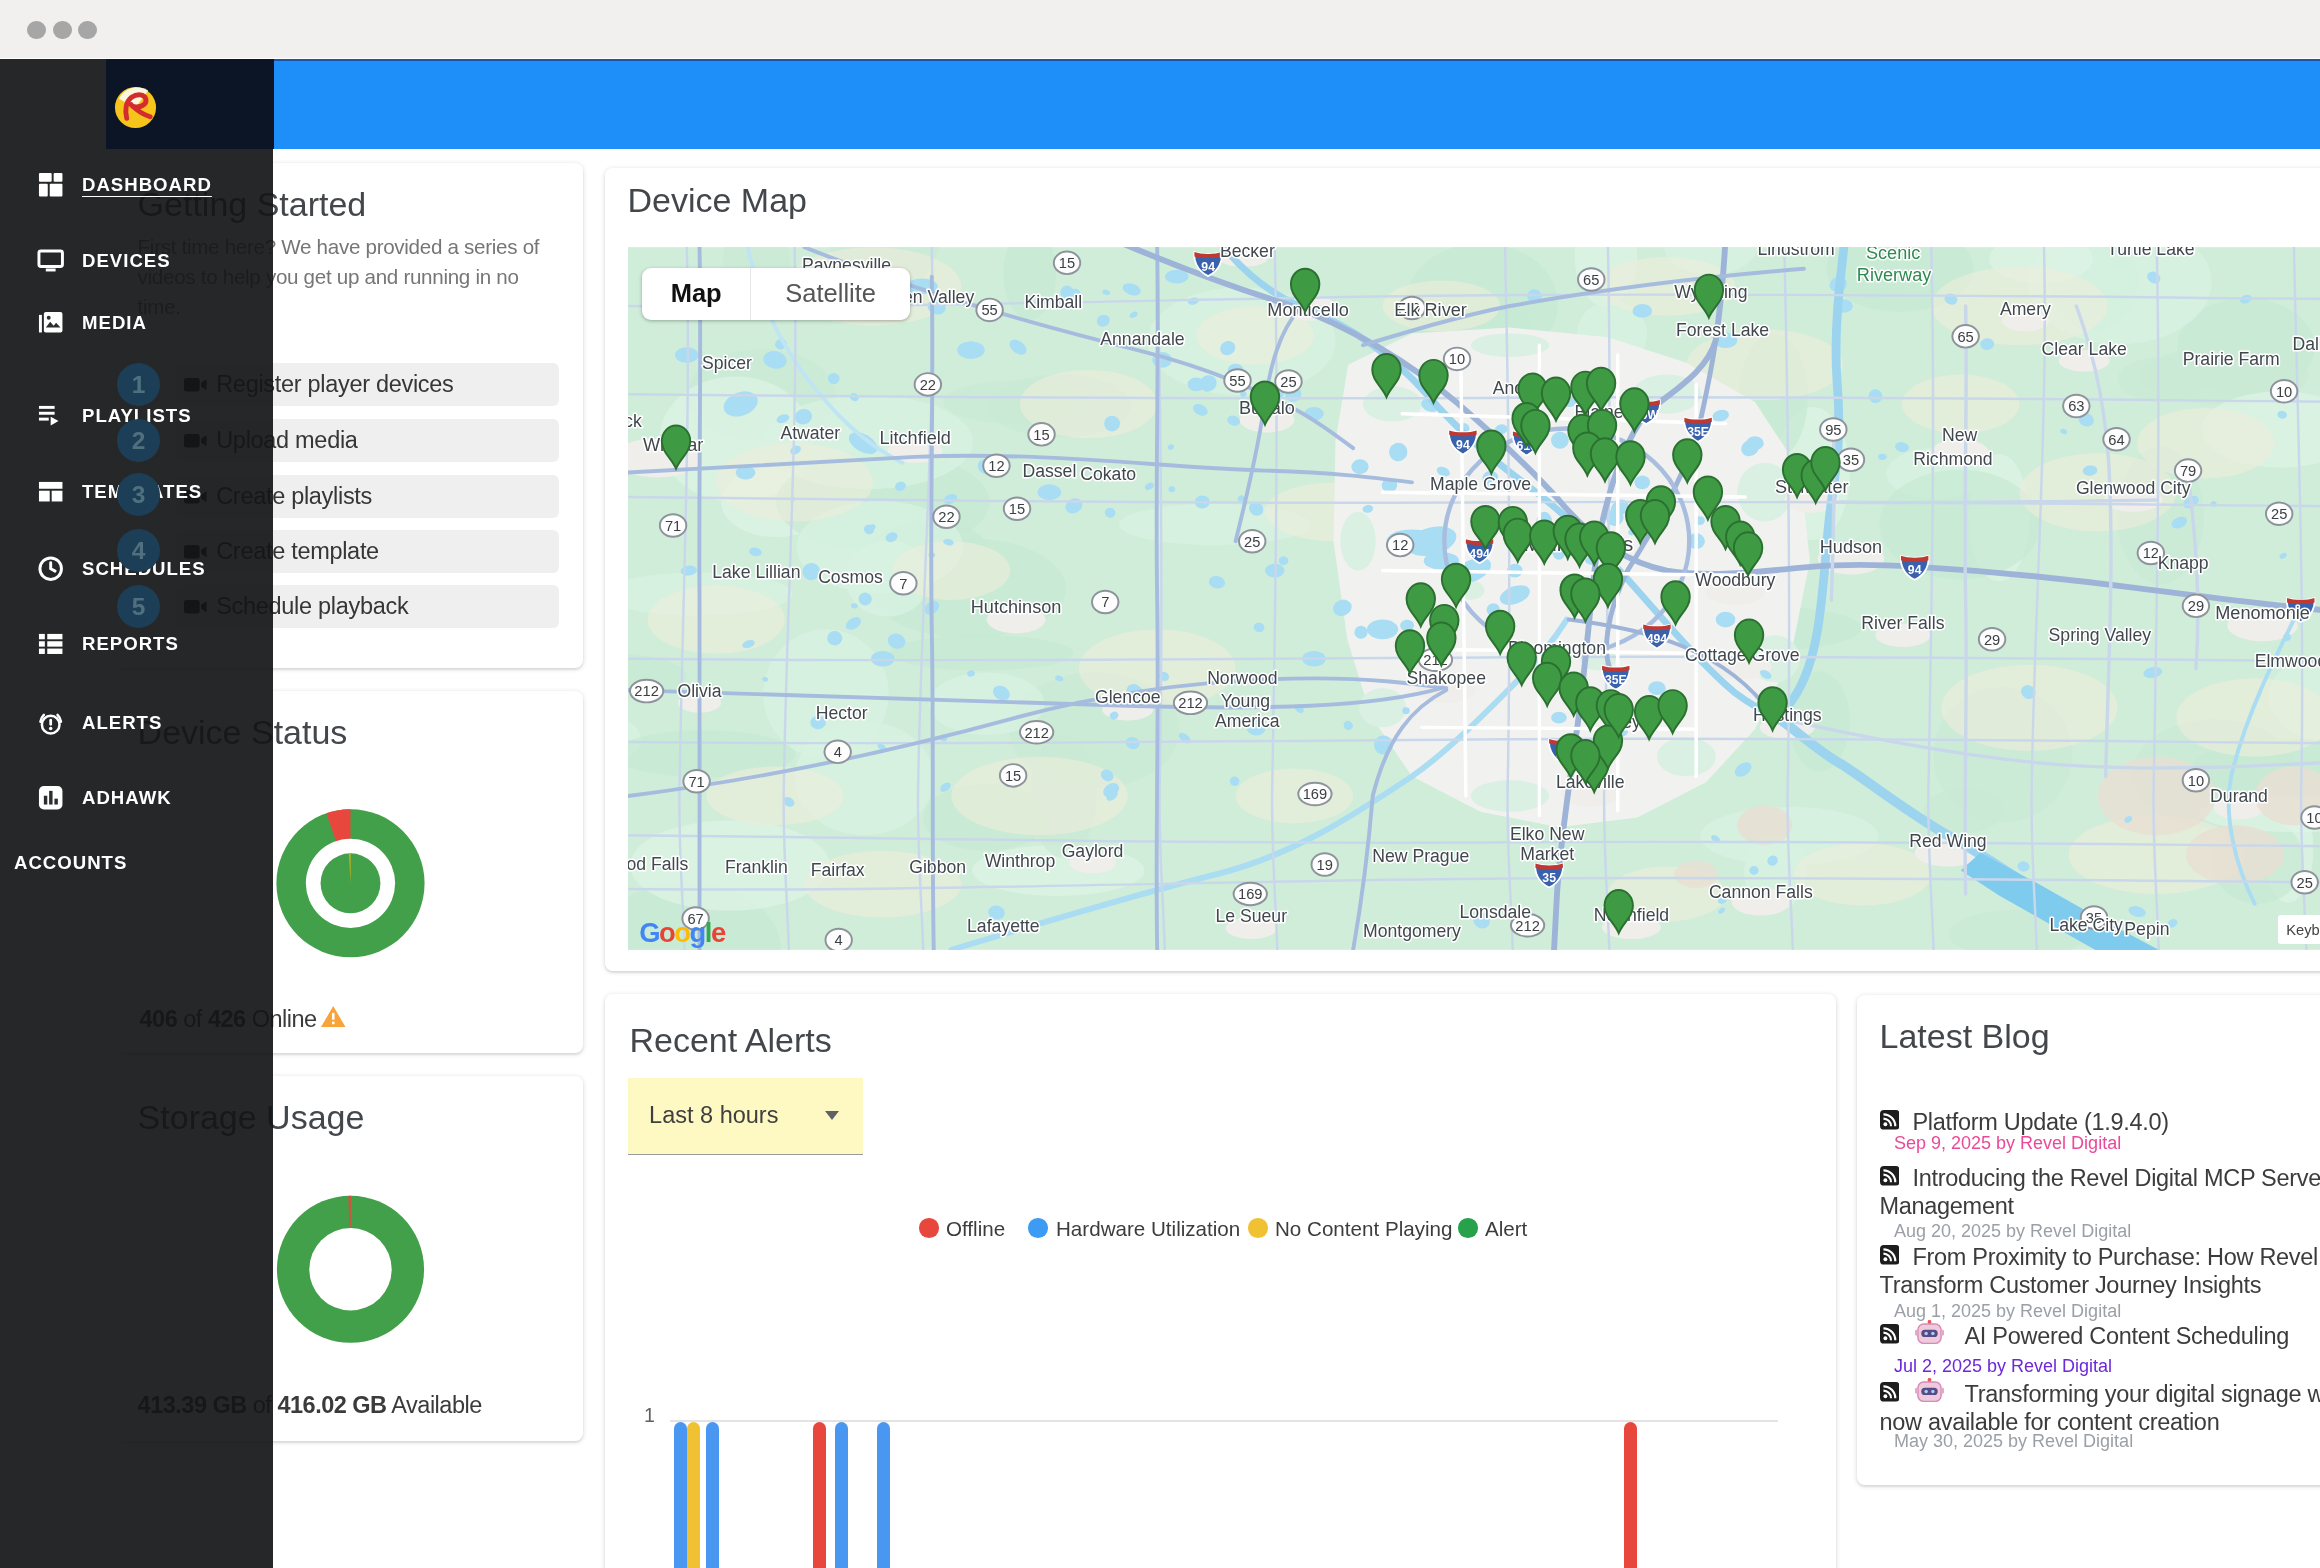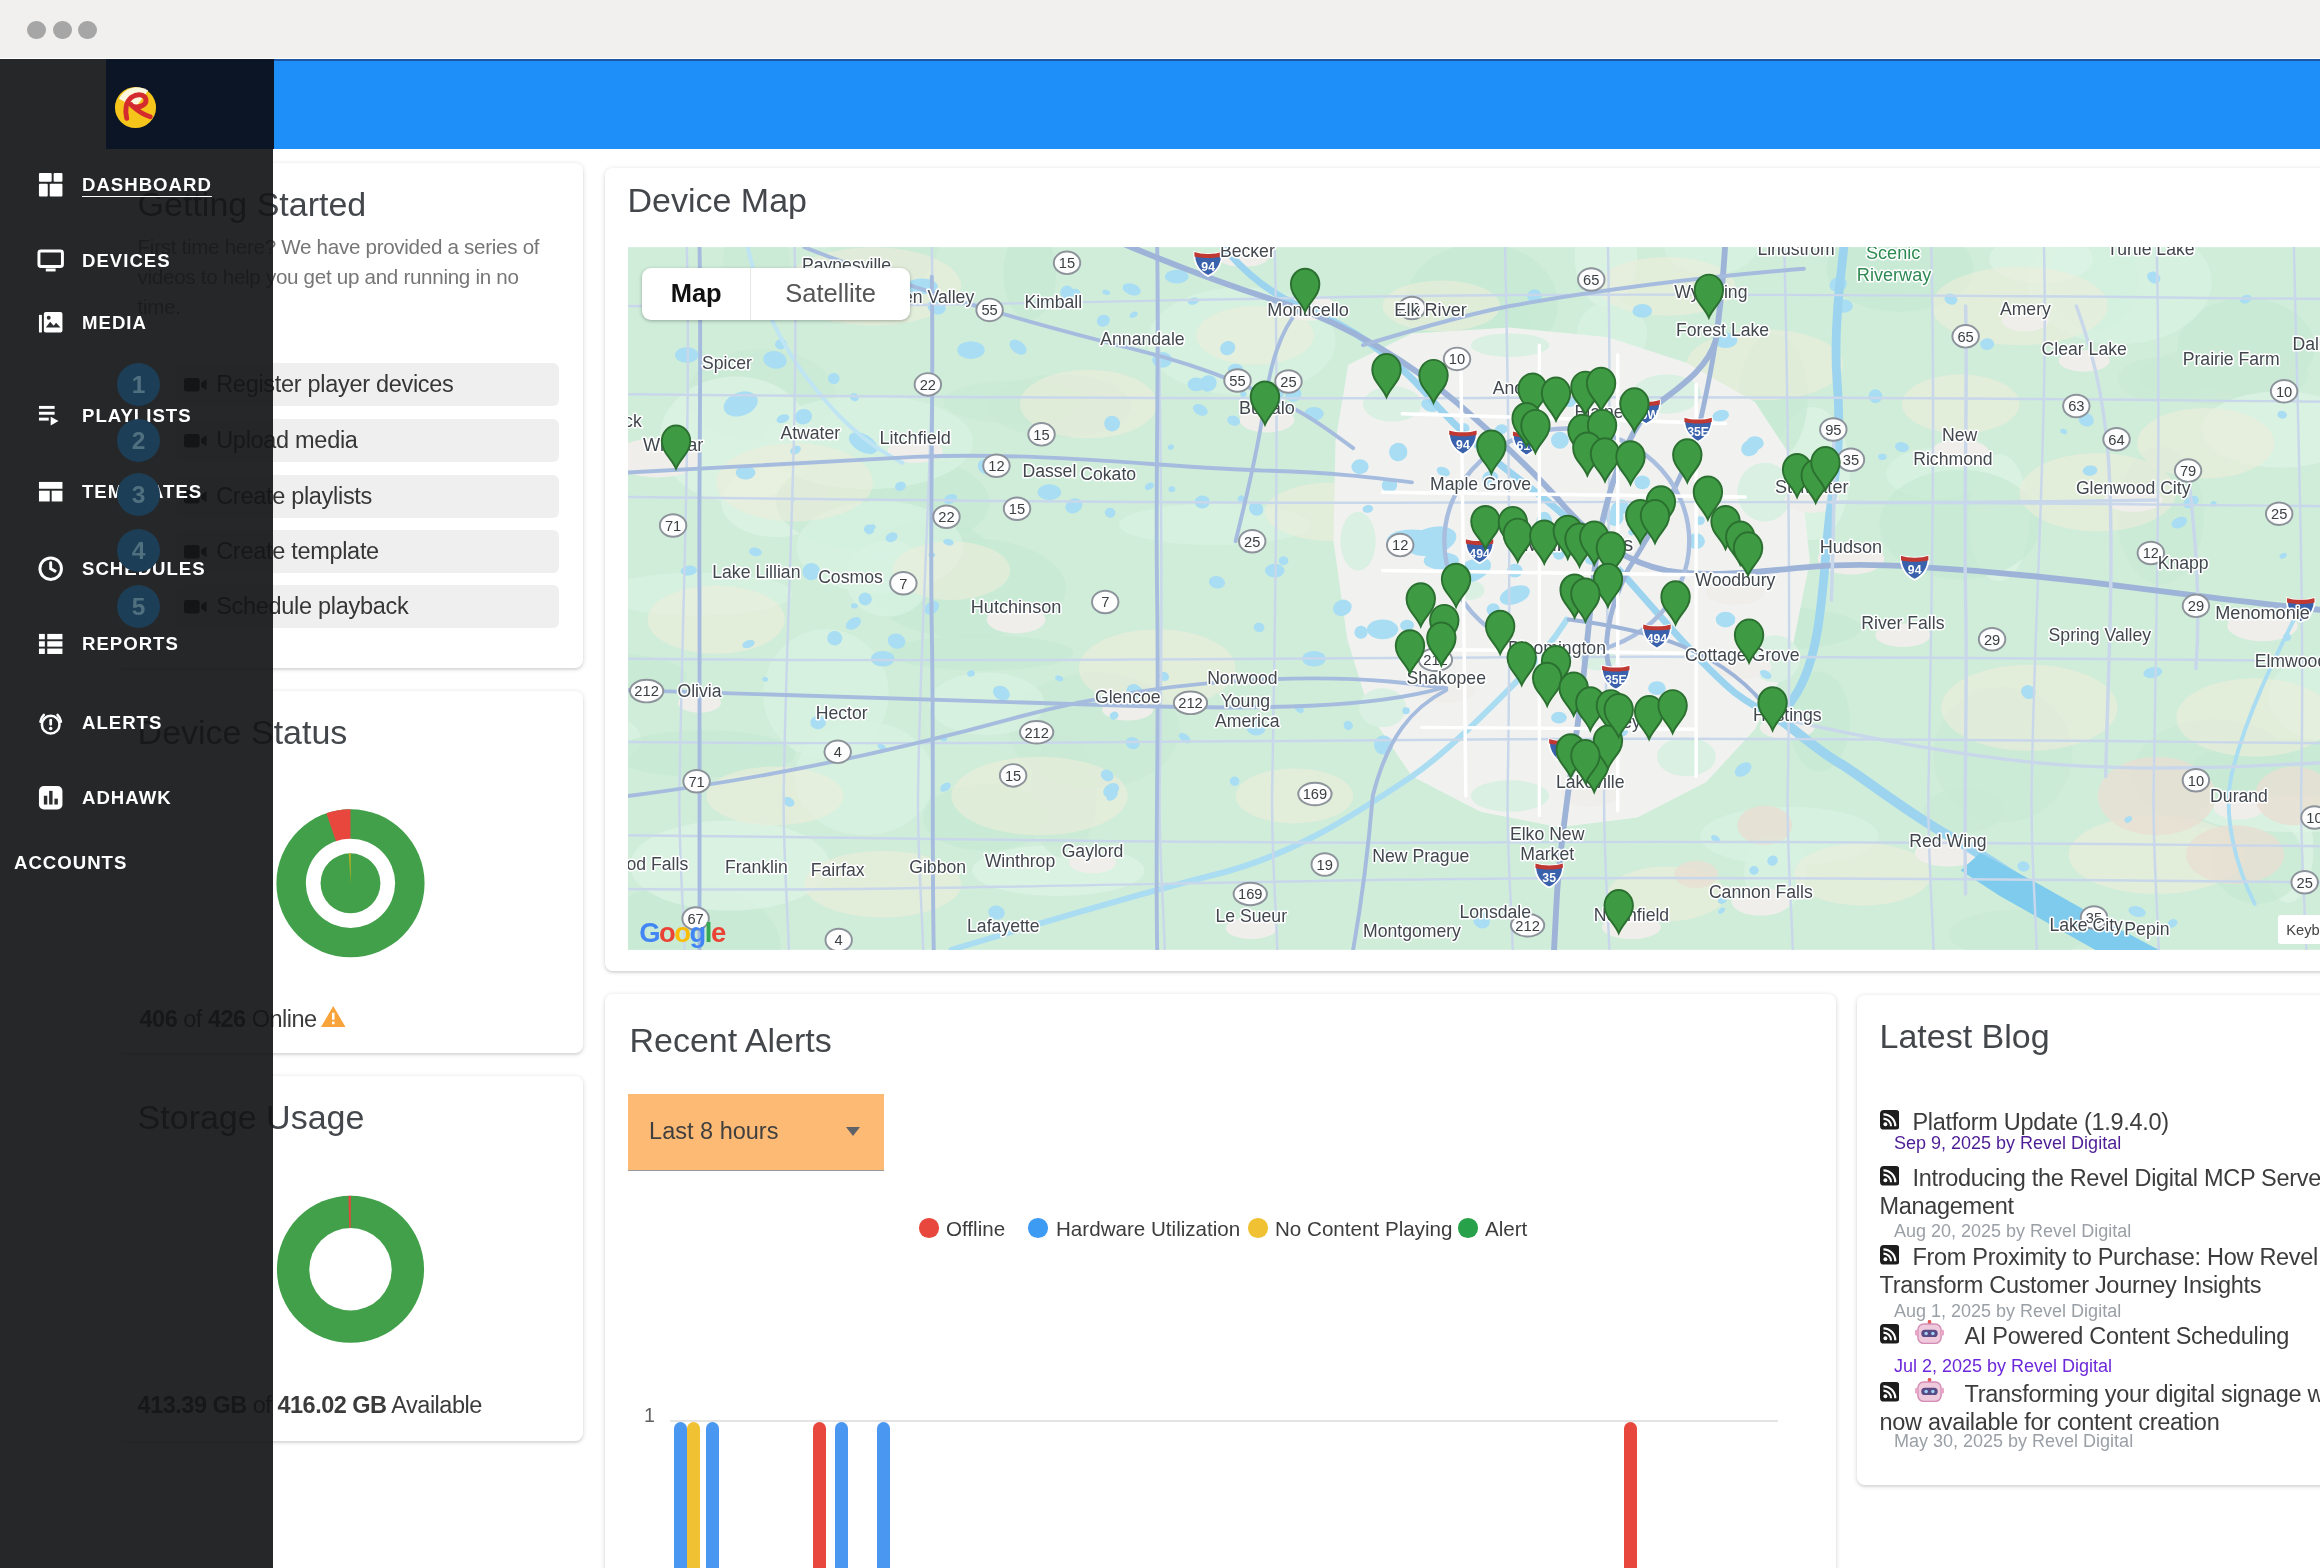--- a/index.html
+++ b/index.html
@@ -865,21 +865,21 @@
     </div>
     <div style="position:absolute;left:11.8px;top:670px;font-size:27.4px;font-weight:bold;letter-spacing:-1.5px">
       <span style="color:#4285F4">G</span><span style="color:#EA4335">o</span><span style="color:#FBBC05">o</span><span style="color:#4285F4">g</span><span style="color:#34A853">l</span><span style="color:#EA4335">e</span>
     </div>
     <div style="position:absolute;right:-5.9px;top:668px;width:65px;height:29px;background:#fff;border-radius:2.9px;font-size:14.7px;color:#444;display:flex;align-items:center;padding-left:7.8px">Keyb</div>
   </div>
 </div>
 
 <div class="card" style="left:605px;top:994px;width:1231px;height:686px">
   <div class="ctitle" style="left:24.5px;top:26.5px">Recent Alerts</div>
-  <div style="position:absolute;left:22.5px;top:100px;width:256px;height:77px;background:#fdba74;border-bottom:1px solid #9a9a9a">
+  <div style="position:absolute;left:22.5px;top:84px;width:235px;height:77px;background:#fef9c3;border-bottom:1px solid #9a9a9a">
     <div style="position:absolute;left:21.6px;top:23.5px;font-size:23.5px;color:#3f3f3f">Last 8 hours</div>
     <div style="position:absolute;right:23.5px;top:33px;width:0;height:0;border-left:7.8px solid transparent;border-right:7.8px solid transparent;border-top:9.8px solid #5f6368"></div>
   </div>
   <div style="position:absolute;left:314px;top:224px;width:19.6px;height:19.6px;border-radius:50%;background:#e8473d"></div>
     <div style="position:absolute;left:341px;top:223px;font-size:20.6px;color:#3d3d3d;white-space:nowrap">Offline</div>
     <div style="position:absolute;left:423px;top:224px;width:19.6px;height:19.6px;border-radius:50%;background:#3d9bf3"></div>
     <div style="position:absolute;left:451px;top:223px;font-size:20.6px;color:#3d3d3d;white-space:nowrap">Hardware Utilization</div>
     <div style="position:absolute;left:643px;top:224px;width:19.6px;height:19.6px;border-radius:50%;background:#f0c233"></div>
     <div style="position:absolute;left:670px;top:223px;font-size:20.6px;color:#3d3d3d;white-space:nowrap">No Content Playing</div>
     <div style="position:absolute;left:853px;top:224px;width:19.6px;height:19.6px;border-radius:50%;background:#27a14a"></div>
@@ -899,21 +899,21 @@
   <div class="ctitle" style="left:22.5px;top:21.6px">Latest Blog</div>
   <div style="position:absolute;left:22.5px;top:113px;width:510px">
       <svg width="19.6" height="19.6" viewBox="0 0 20 20" style="position:absolute;left:0;top:2px">
         <rect width="20" height="20" rx="4" fill="#1d1d1d"></rect>
         <circle cx="5.5" cy="14.5" r="2" fill="#fff"></circle>
         <path d="M3.5,8.8 A7.7,7.7 0 0 1 11.2,16.5" fill="none" stroke="#fff" stroke-width="2.2"></path>
         <path d="M3.5,4.4 A12.1,12.1 0 0 1 15.6,16.5" fill="none" stroke="#fff" stroke-width="2.2"></path>
       </svg>
       <div style="margin-left:33px;font-size:23.5px;letter-spacing:-0.3px;color:#3c3c3c;line-height:28px;white-space:nowrap">Platform Update (1.9.4.0)</div>
     </div>
-    <div style="position:absolute;left:37px;top:138px;font-size:18px;color:#4c1d95;white-space:nowrap">Sep 9, 2025 by Revel Digital</div>
+    <div style="position:absolute;left:37px;top:138px;font-size:18px;color:#ec4899;white-space:nowrap">Sep 9, 2025 by Revel Digital</div>
     <div style="position:absolute;left:22.5px;top:169px;width:510px">
       <svg width="19.6" height="19.6" viewBox="0 0 20 20" style="position:absolute;left:0;top:2px">
         <rect width="20" height="20" rx="4" fill="#1d1d1d"></rect>
         <circle cx="5.5" cy="14.5" r="2" fill="#fff"></circle>
         <path d="M3.5,8.8 A7.7,7.7 0 0 1 11.2,16.5" fill="none" stroke="#fff" stroke-width="2.2"></path>
         <path d="M3.5,4.4 A12.1,12.1 0 0 1 15.6,16.5" fill="none" stroke="#fff" stroke-width="2.2"></path>
       </svg>
       <div style="margin-left:33px;font-size:23.5px;letter-spacing:-0.3px;color:#3c3c3c;line-height:28px;white-space:nowrap">Introducing the Revel Digital MCP Server: AI-Powered</div>
       <div style="margin-left:0px;font-size:23.5px;letter-spacing:-0.3px;color:#3c3c3c;line-height:28px;white-space:nowrap">Management</div>
     </div>

